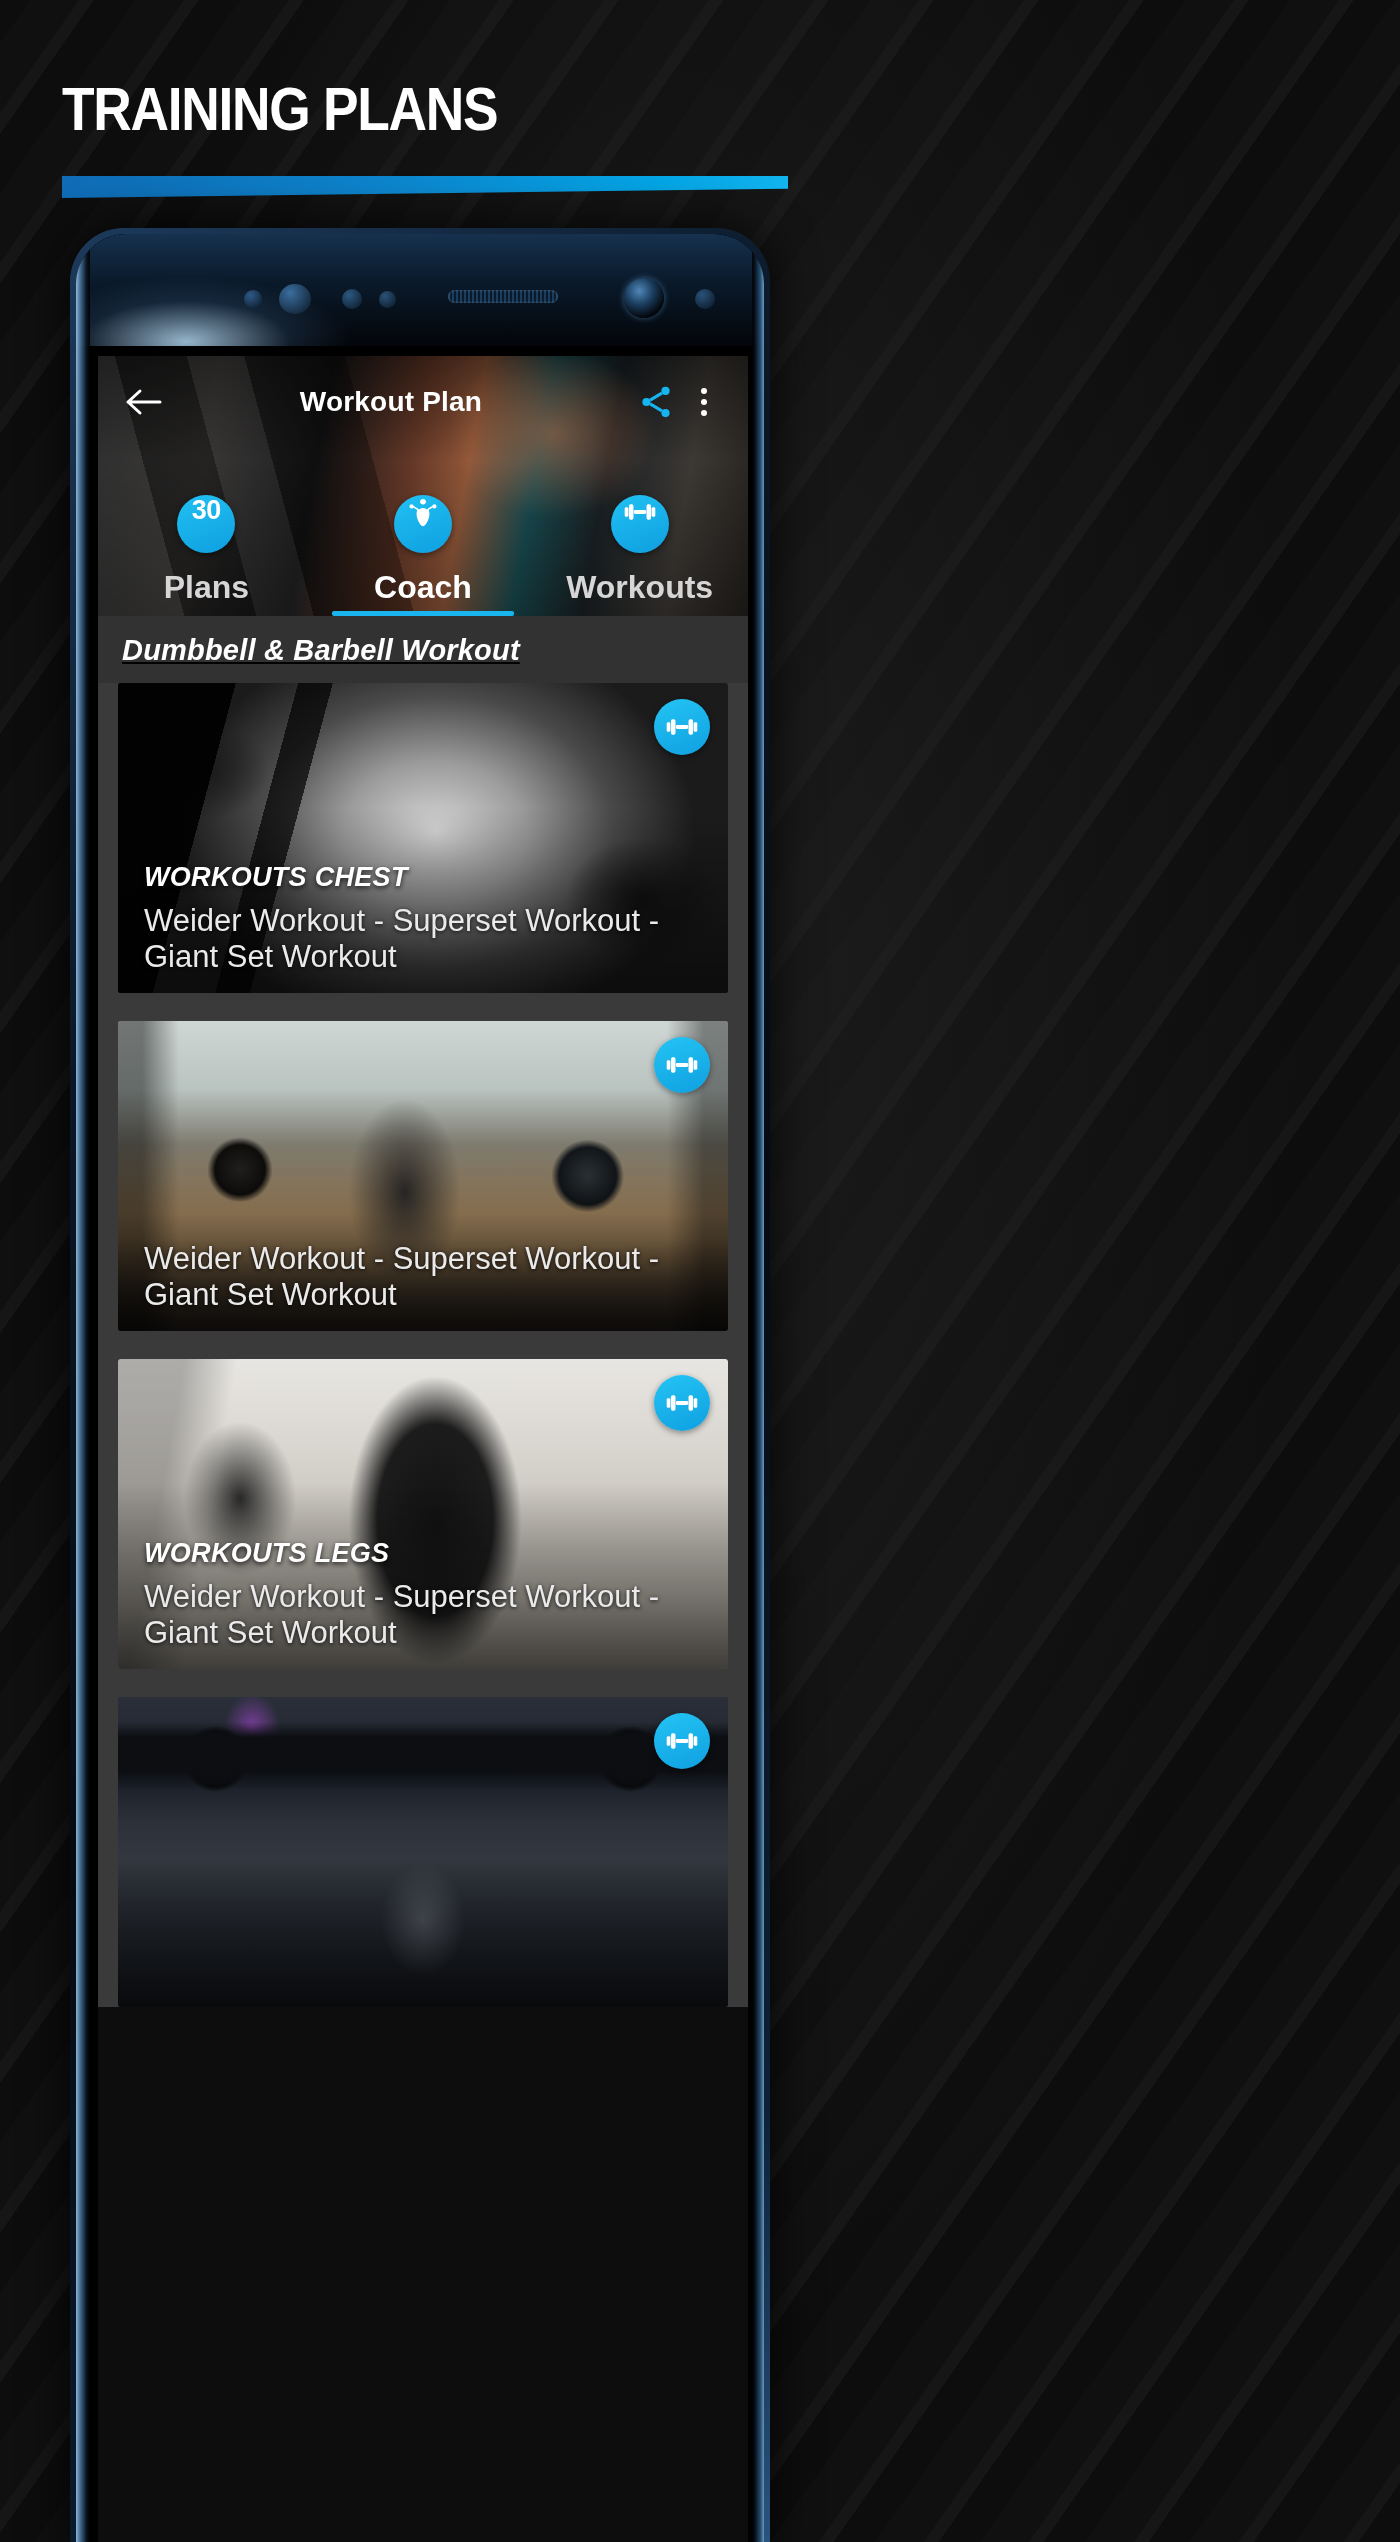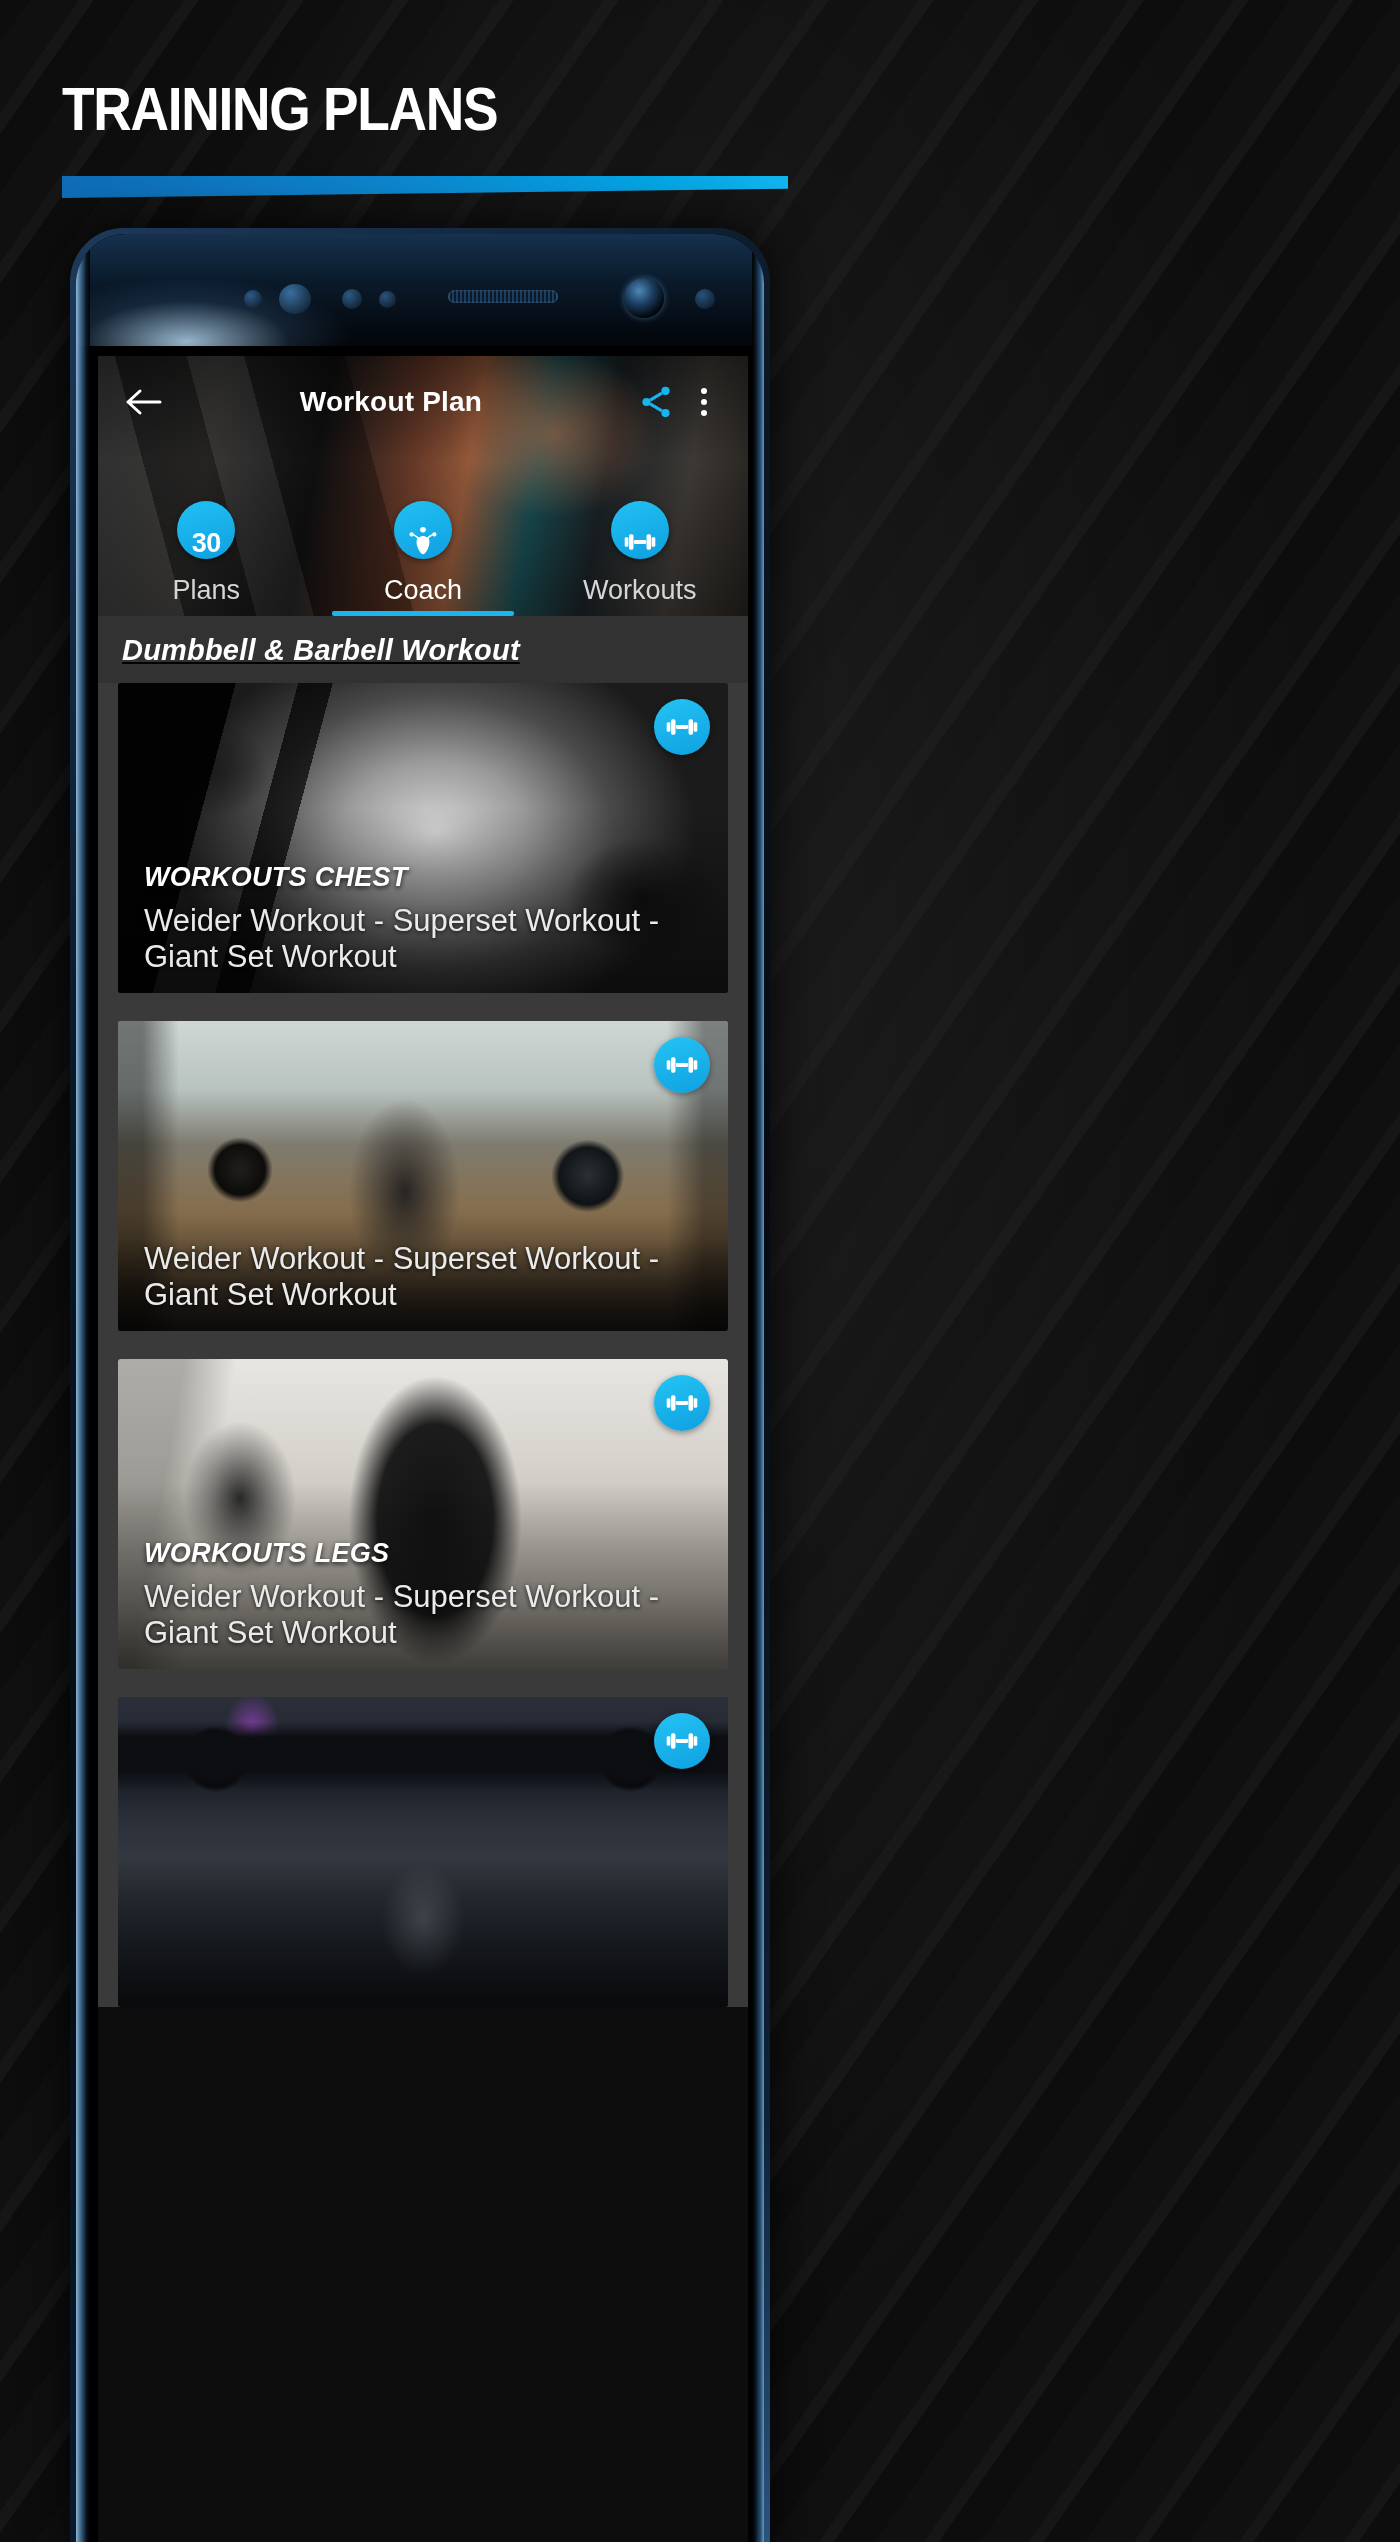--- a/index.html
+++ b/index.html
@@ -183,26 +183,26 @@
     display:flex; align-items:flex-end;
     height:168px;
   }
   .tab{
     flex:1; display:flex; flex-direction:column; align-items:center;
     padding-bottom:10px; cursor:pointer; position:relative;
   }
   .tab-icon{
     width:58px;height:58px;border-radius:50%;
     background:linear-gradient(160deg,#21c1f3 0%, #0f9fe0 100%);
-    display:flex;align-items:flex-end;justify-content:center;
+    display:flex;align-items:flex-start;justify-content:center;
     margin-bottom:16px;
     box-shadow:0 2px 6px rgba(0,0,0,.45);
   }
   .tab-icon .badge-num{ color:#fff;font-size:27px;font-weight:bold;letter-spacing:-.5px; }
-  .tab-label{ color:#d6d6d6; font-size:27px; }
+  .tab-label{ color:#d6d6d6; font-size:32px;font-weight:bold; }
   .tab.active .tab-label{ color:#ffffff; }
   .tab-underline{
     position:absolute;bottom:0;left:8%;width:84%;height:5px;background:#1ab4ee;border-radius:2px;
   }
 
   
   #section-bar{
     background:#323232;
     padding:18px 24px 16px 24px;
     text-decoration:underline;

